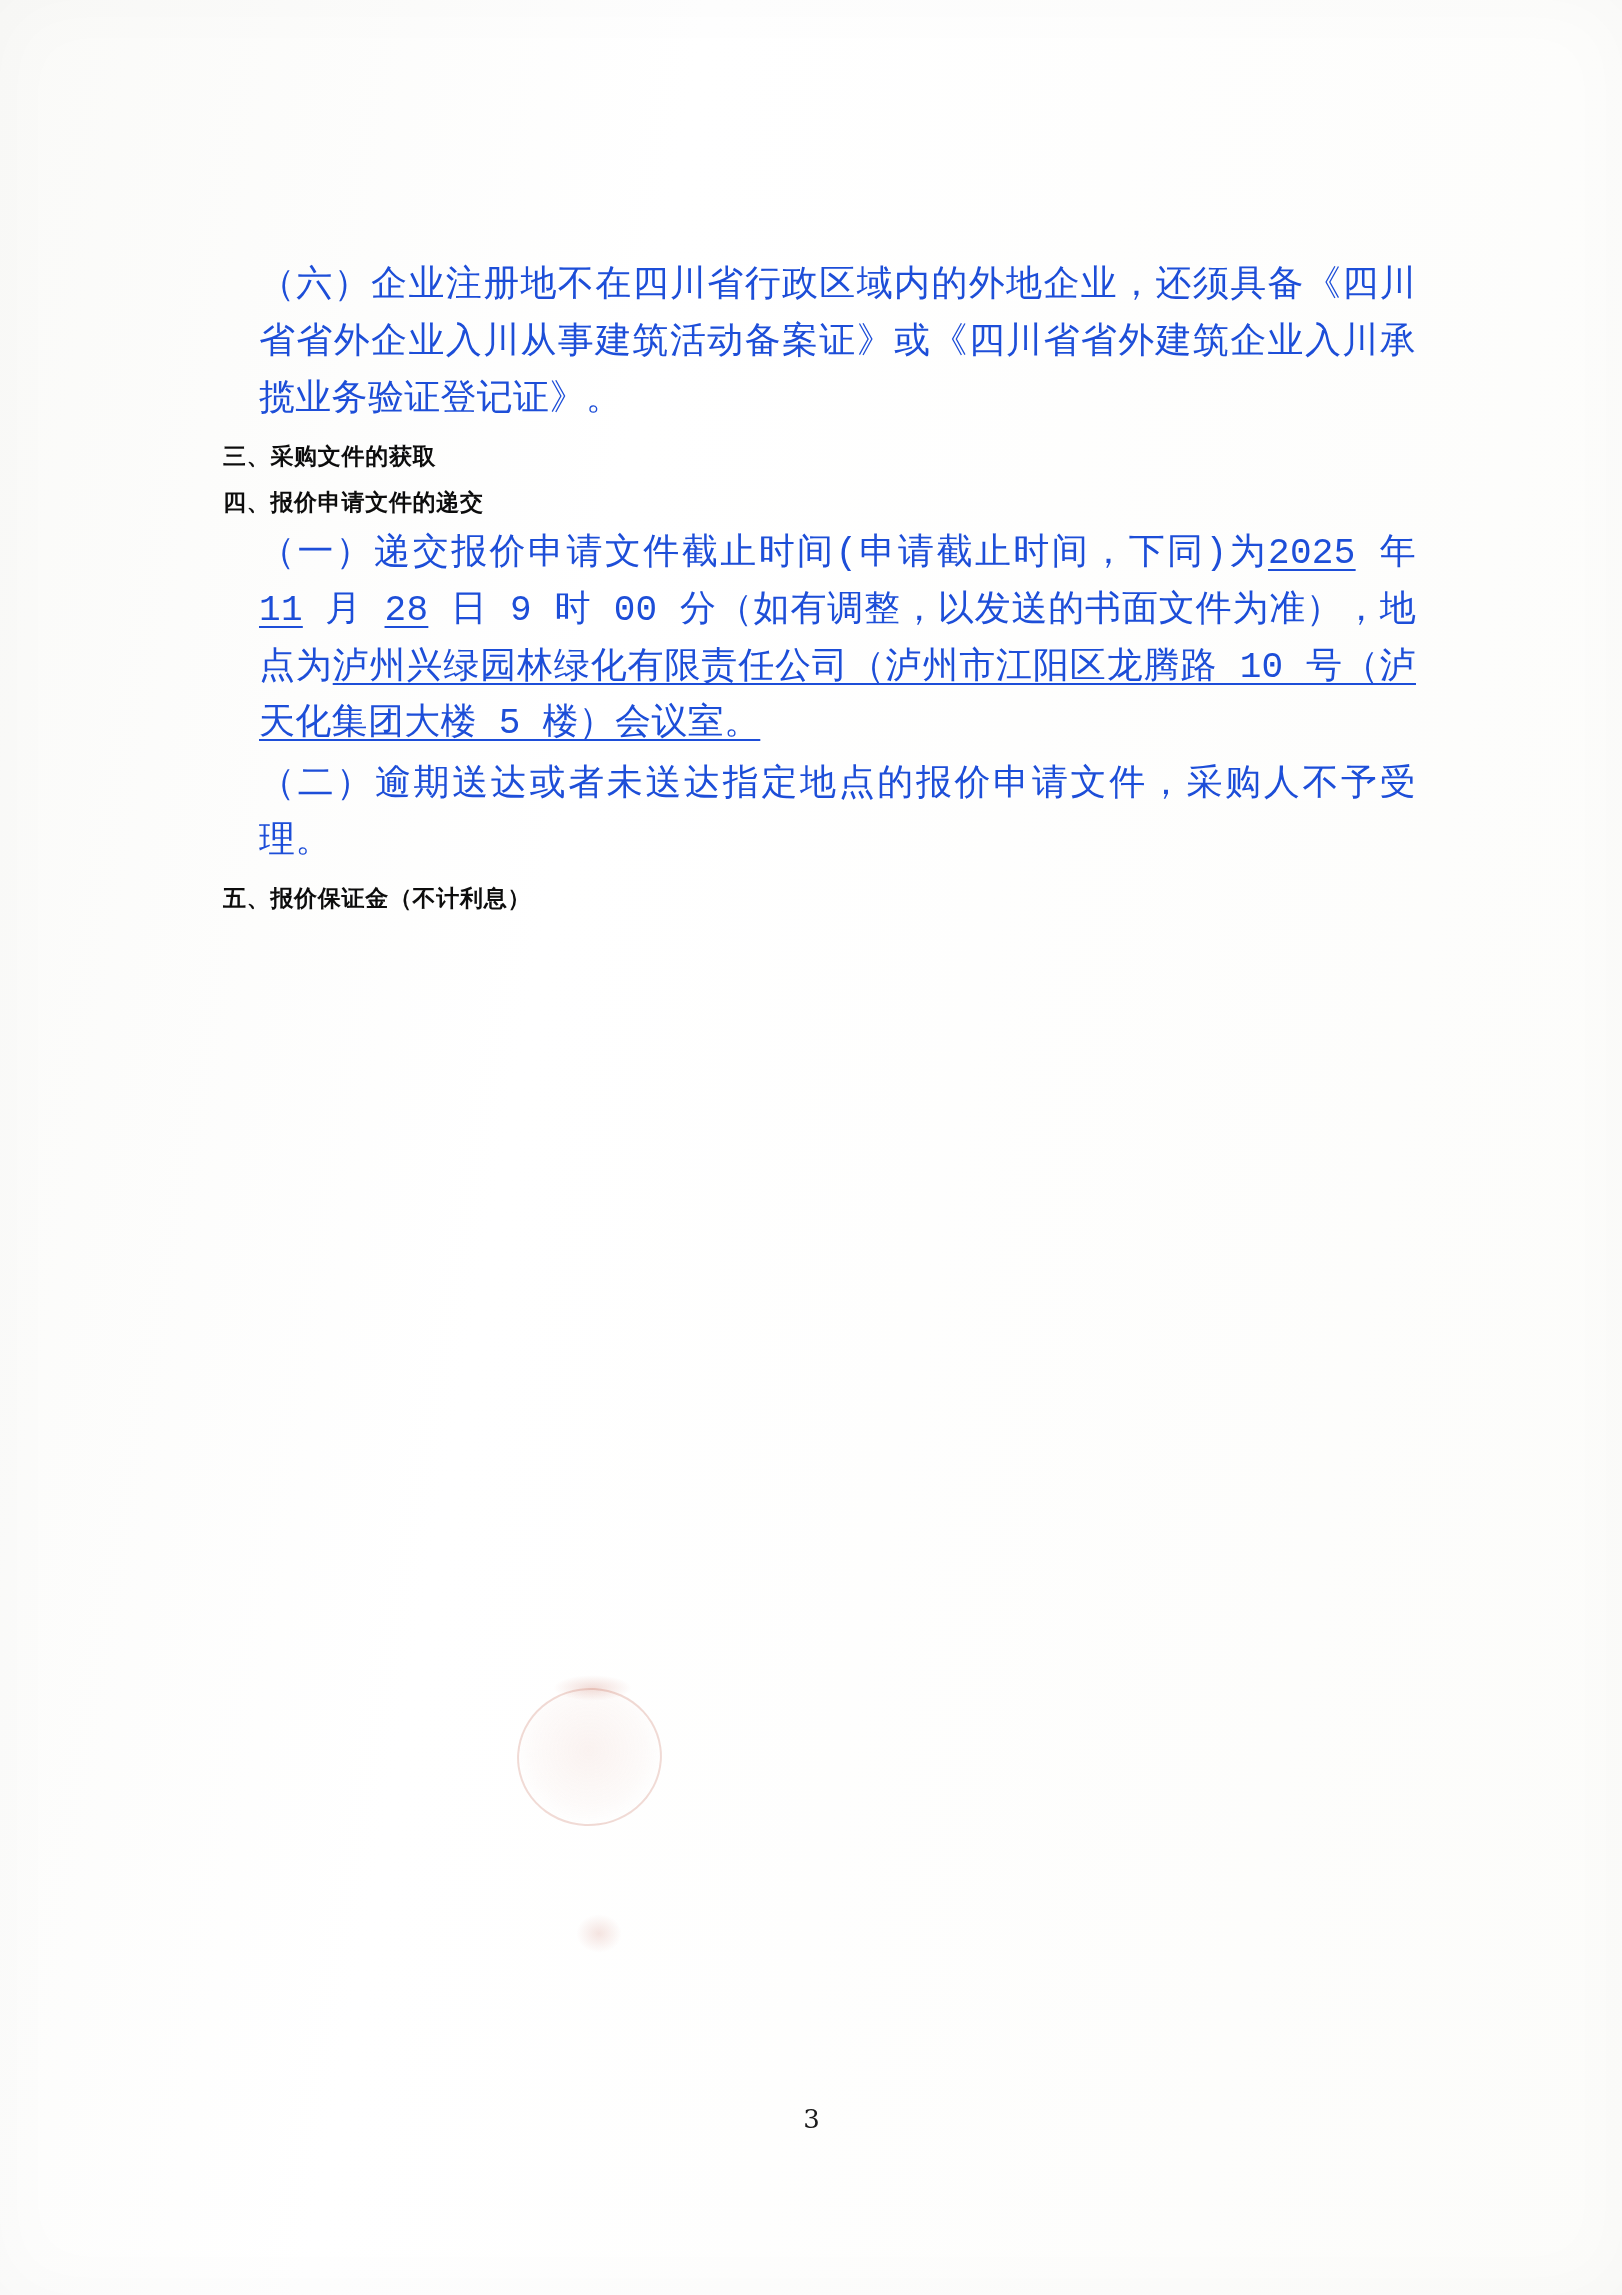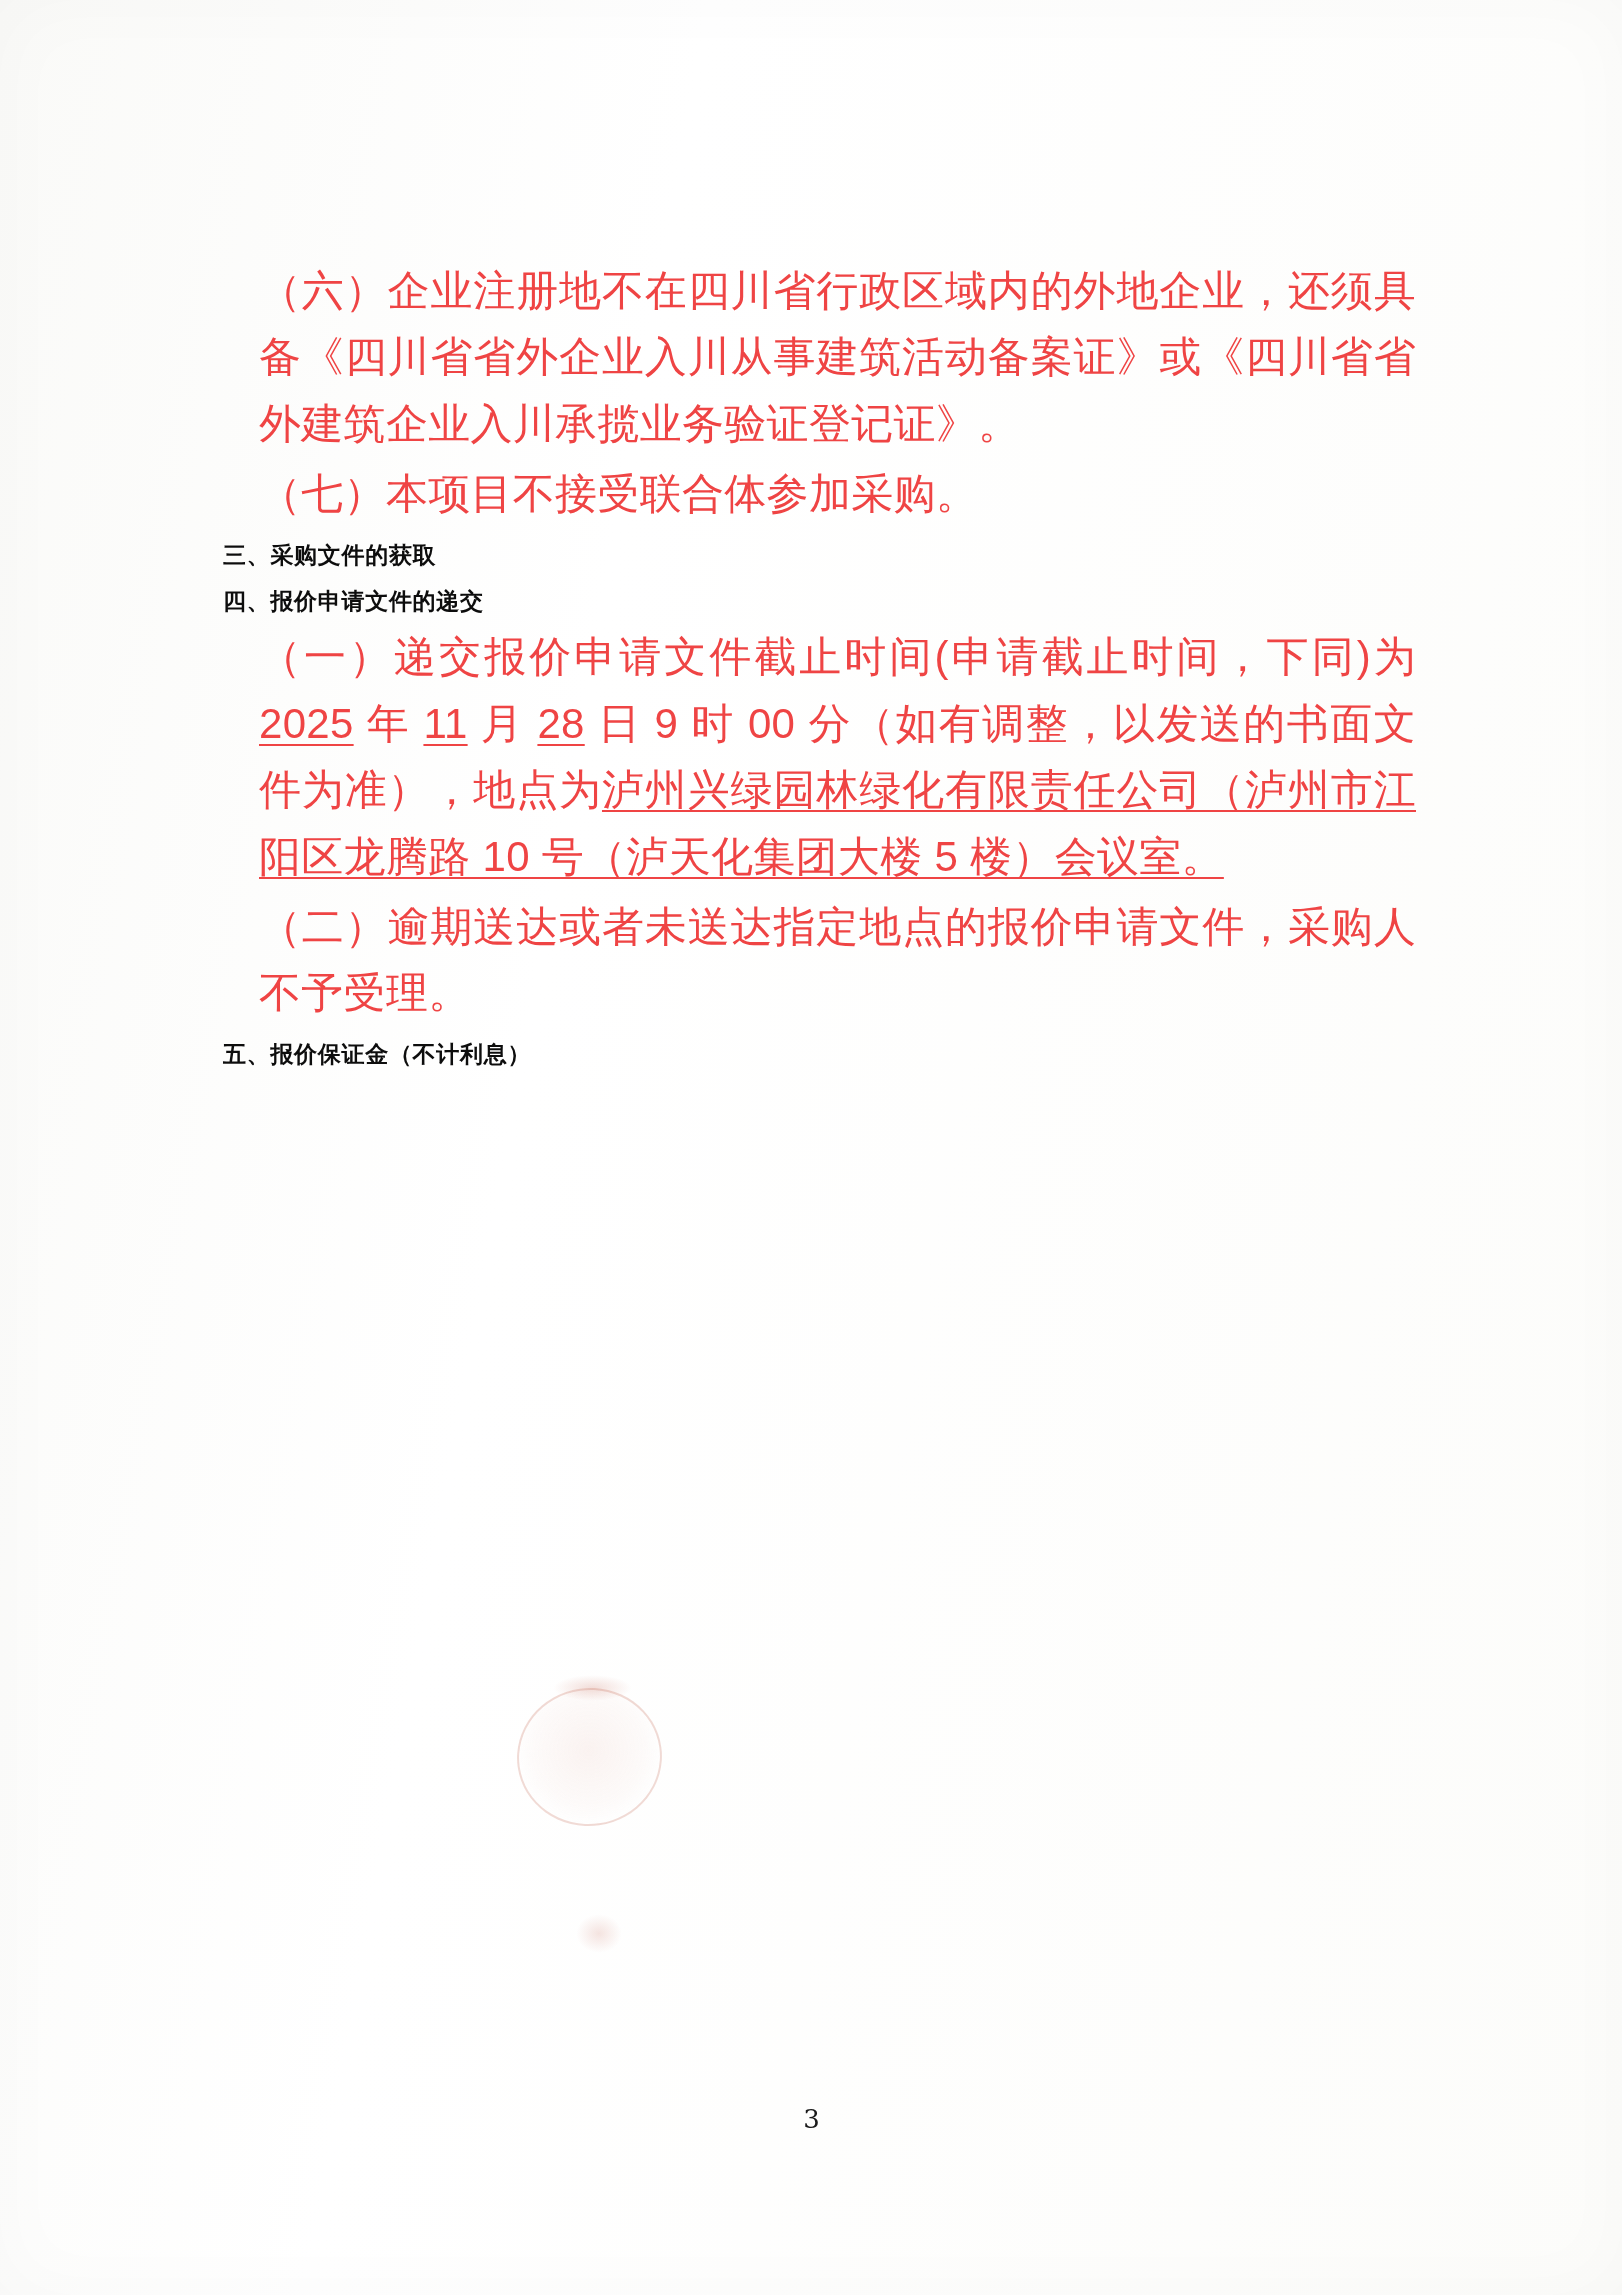--- a/index.html
+++ b/index.html
@@ -35,27 +35,27 @@
 
   .content {
     position: absolute;
     left: 186px;
     top: 258px;
     width: 1230px;
   }
 
   p.para {
     margin: 0 0 3.9px 0;
-    font-size: 42px;
+    font-size: 36px;
     line-height: 1.58;
     letter-spacing: 0.3px;
     text-align: justify;
     text-justify: inter-character;
-    color: #ef4444;
-    font-family: Liberation Sans, sans-serif;
+    color: #1d4ed8;
+    font-family: Liberation Mono, monospace;
   }
 
   .heading {
     margin: 9.2px 0 5.2px 0;
     font-size: 23px;
     line-height: 1.6;
     font-weight: bold;
     letter-spacing: 0.7px;
     color: #0d0d0d;
     font-family: "DejaVu Sans", "Liberation Sans", sans-serif;
@@ -124,21 +124,20 @@
 </head>
 <body>
 
 <div class="page">
   <div class="paper-tint"></div>
 
   <div class="content">
 
     <p class="para first-line-indent">（六）企业注册地不在四川省行政区域内的外地企业，还须具备《四川省省外企业入川从事建筑活动备案证》或《四川省省外建筑企业入川承揽业务验证登记证》。</p>
 
-    <p class="para first-line-indent">（七）本项目不接受联合体参加采购。</p>
 
     <h2 class="heading">三、采购文件的获取</h2>
 
 
     <h2 class="heading">四、报价申请文件的递交</h2>
 
     <p class="para first-line-indent" id="rich-para"><span>（一）递交报价申请文件截止时间(申请截止时间，下同)为</span><span class="u">2025</span><span> 年 </span><span class="u">11</span><span> 月 </span><span class="u">28</span><span> 日 9 时 00 分（如有调整，以发送的书面文件为准），地点为</span><span class="u">泸州兴绿园林绿化有限责任公司（泸州市江阳区龙腾路 10 号（泸天化集团大楼 5 楼）会议室。</span></p>
 
     <p class="para first-line-indent">（二）逾期送达或者未送达指定地点的报价申请文件，采购人不予受理。</p>
 

